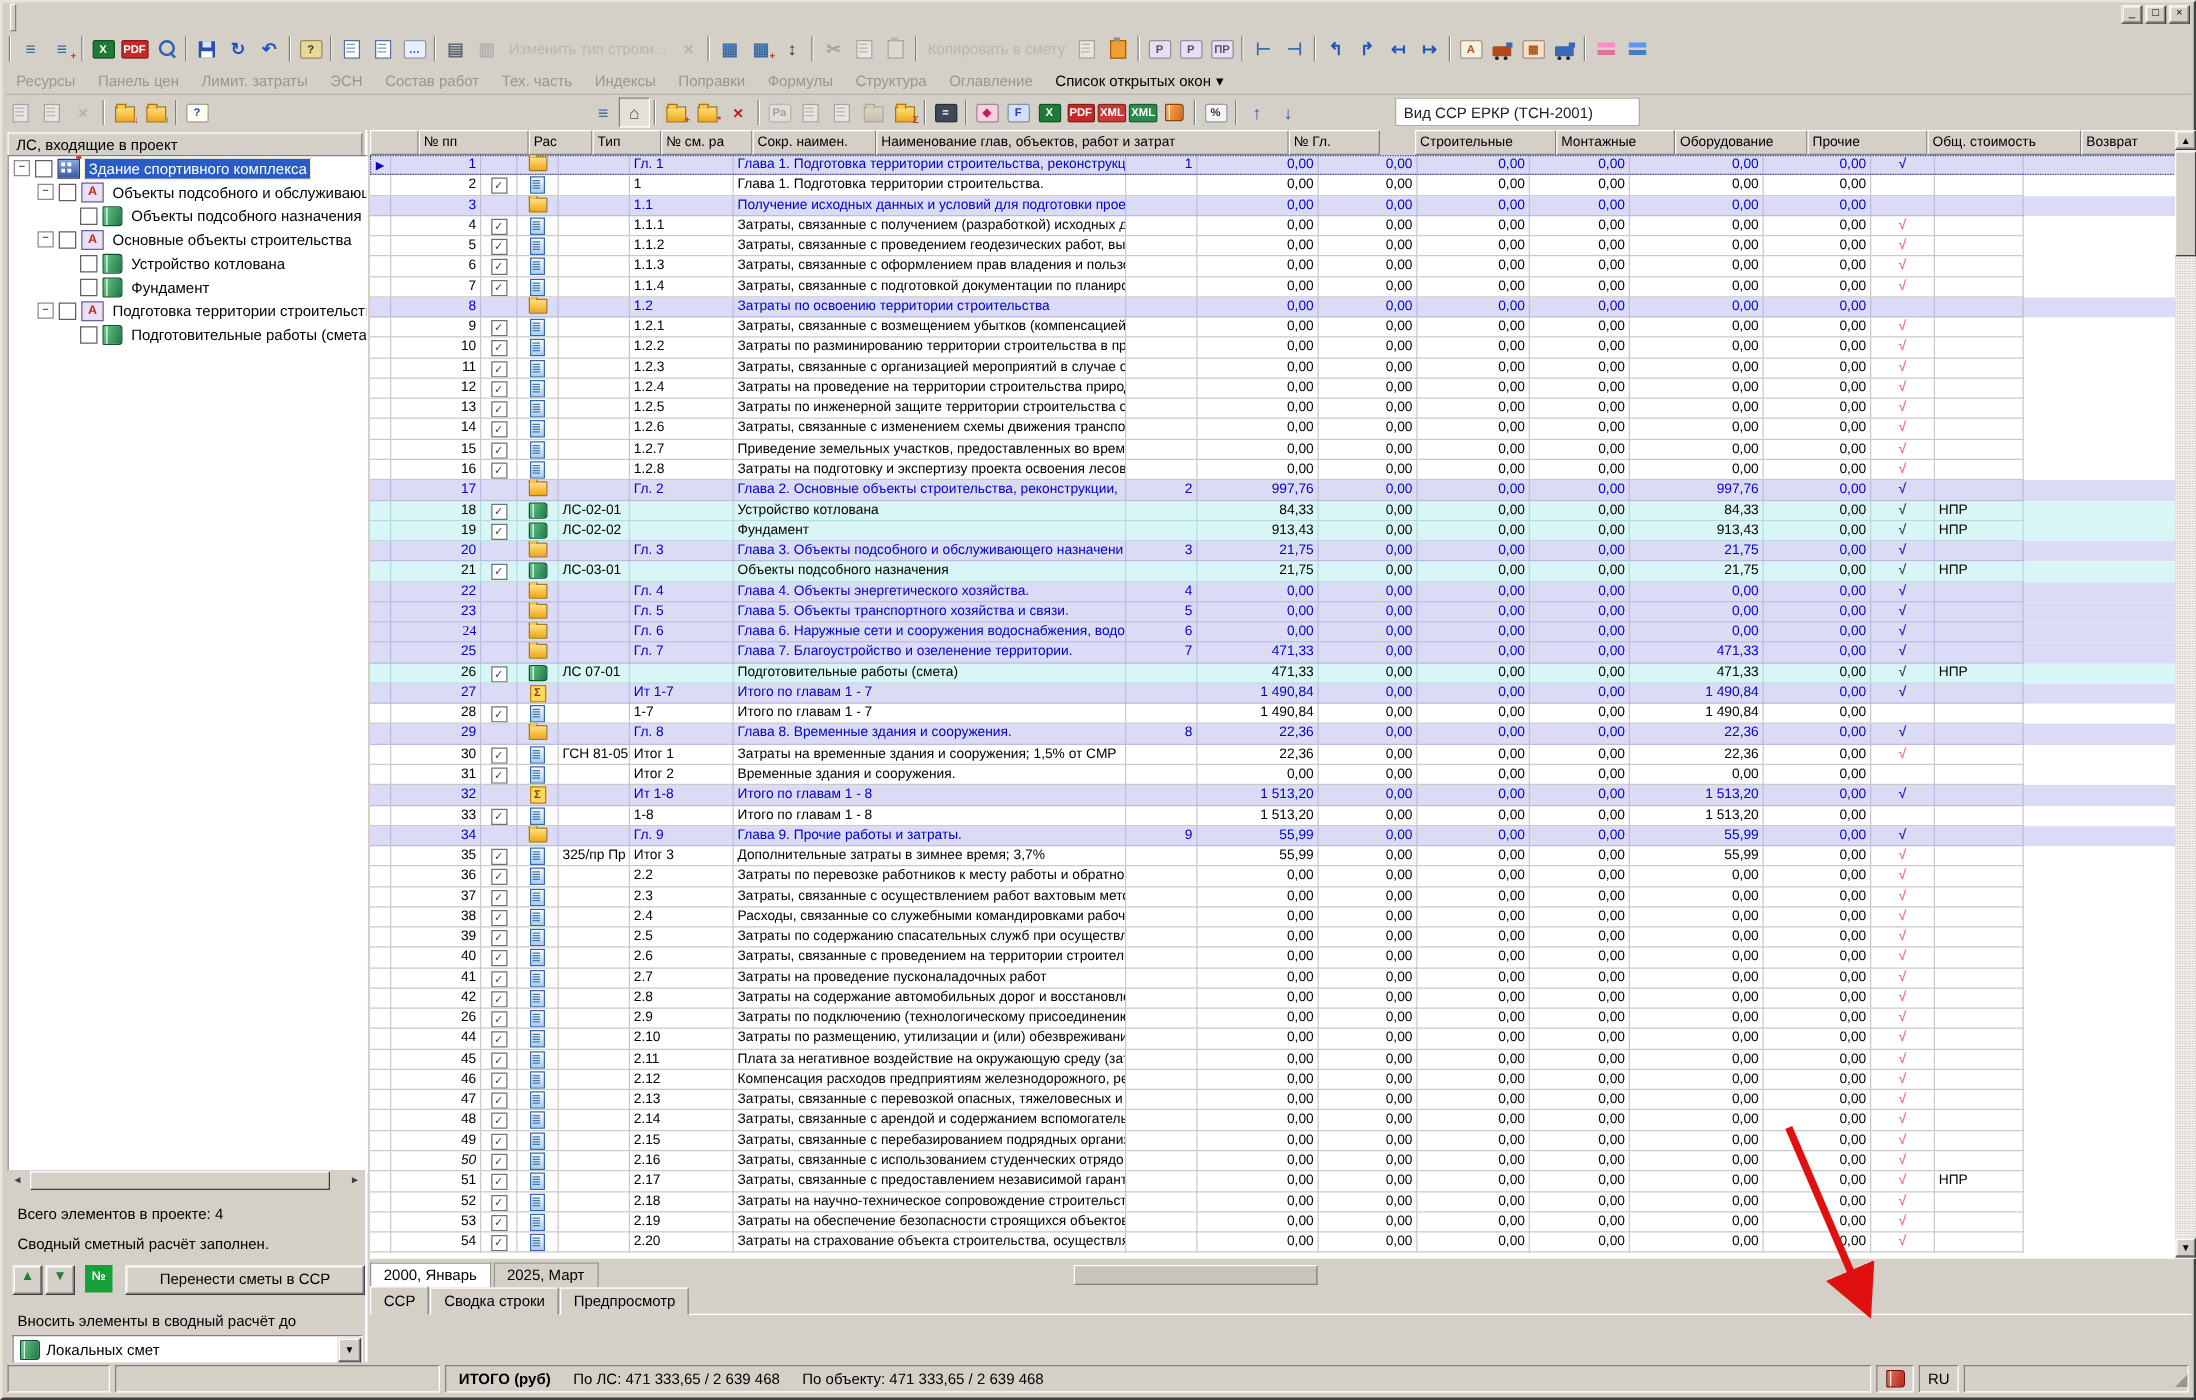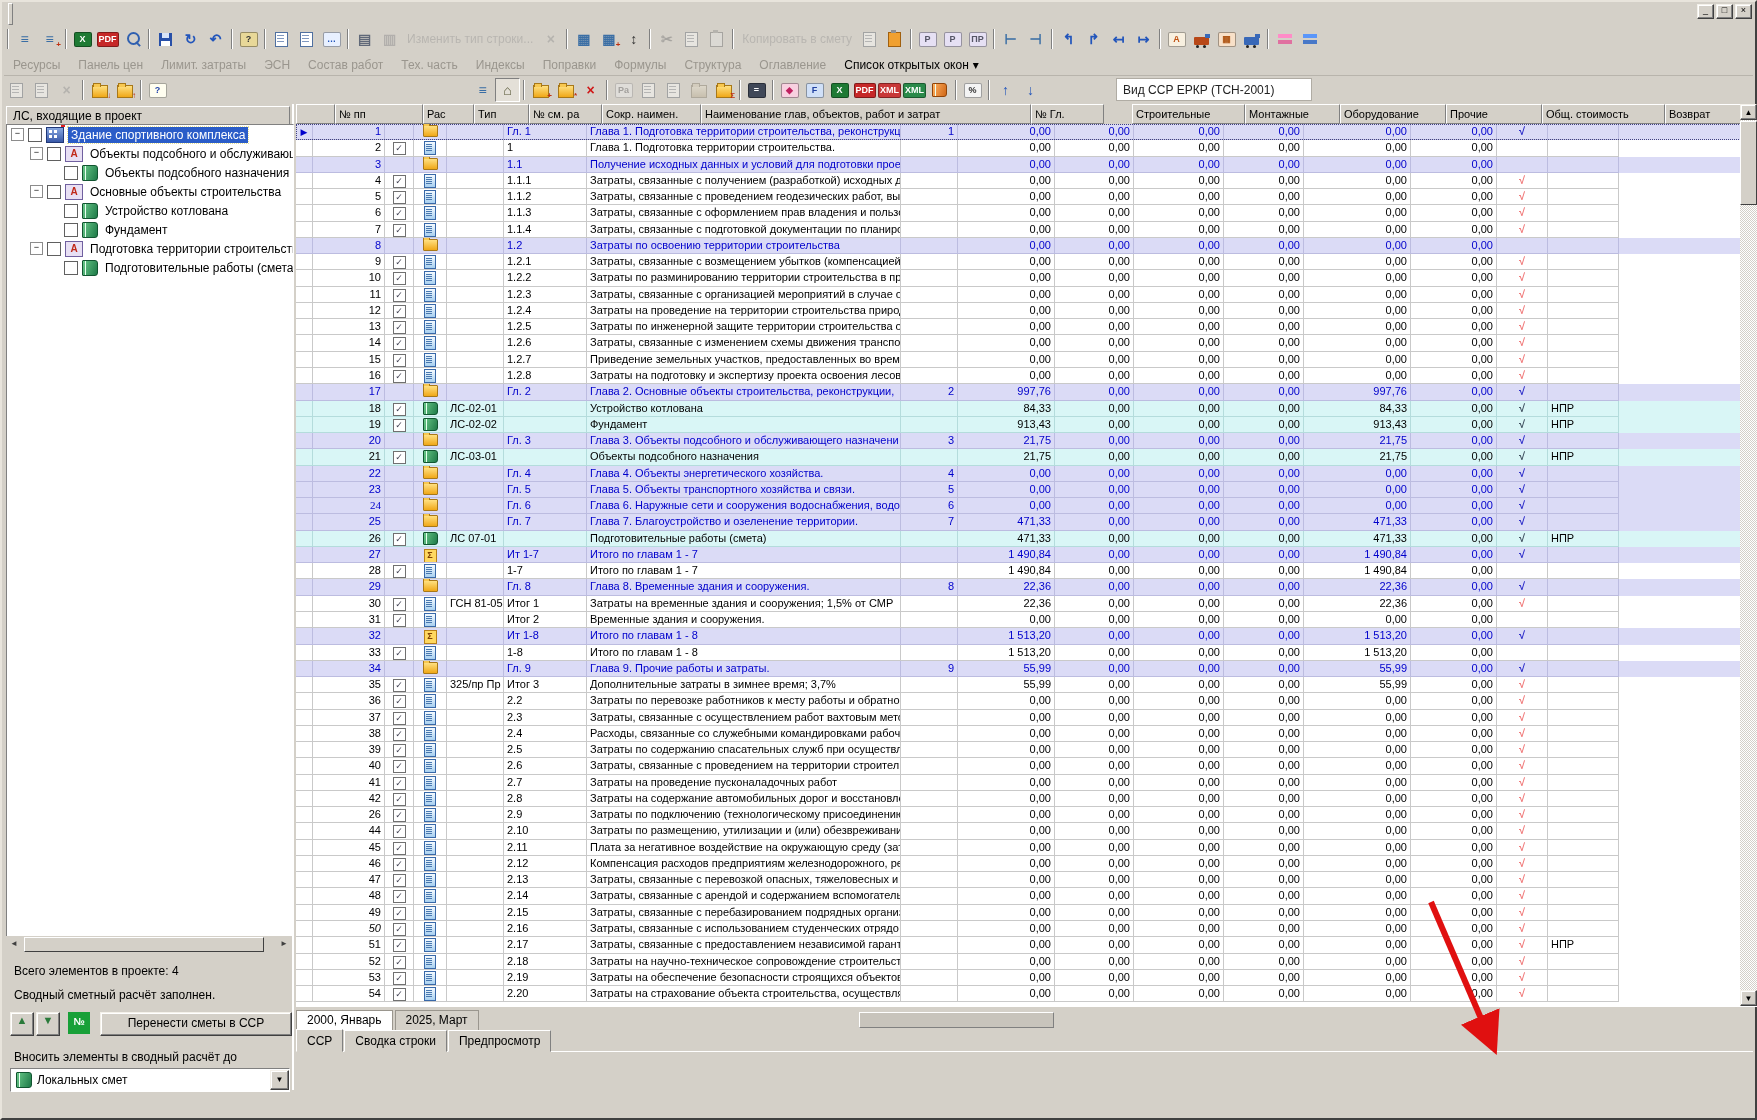--- a/index.html
+++ b/index.html
@@ -1465,20 +1465,36 @@
   <span class="ptab">2025, Март</span>
     </div>
 
   <div class="abs vtabs" id="viewTabs">
       <span class="vtab active">ССР</span>
       <span class="vtab">Сводка строки</span>
       <span class="vtab">Предпросмотр</span>
     </div>
 
 
+  <div class="abs statusbar">
+    <span class="sseg" style="width:80px"></span>
+    <span class="sseg" style="width:258px"></span>
+    <span class="sseg" style="flex:1;padding-left:10px;gap:18px">
+      <b>ИТОГО (руб)</b>
+      <span>По ЛС: 471 333,65 / 2 639 468</span>
+      <span>По объекту: 471 333,65 / 2 639 468</span>
+    </span>
+    <span class="sseg" style="width:28px;justify-content:center">
+        <span class="kbook red"></span>
+      </span>
+    <span class="sseg" style="width:30px;justify-content:center">RU</span>
+    <span class="sseg" style="width:178px;justify-content:flex-end;border-color:#808080 #fff #fff #808080">
+      <span style="color:#9a968e;font-size:13px">◢</span>
+    </span>
+  </div>
 
   <svg class="arrowsvg" width="1757" height="1120" viewBox="0 0 1757 1120">
     <defs>
       <marker id="ah" markerWidth="7" markerHeight="7" refX="5" refY="3.5" orient="auto">
         <polygon points="0,0 7,3.5 0,7" fill="#e01010"></polygon>
       </marker>
     </defs>
     <line x1="1429" y1="900" x2="1490" y2="1042" stroke="#e01010" stroke-width="6" marker-end="url(#ah)"></line>
   </svg>
 

